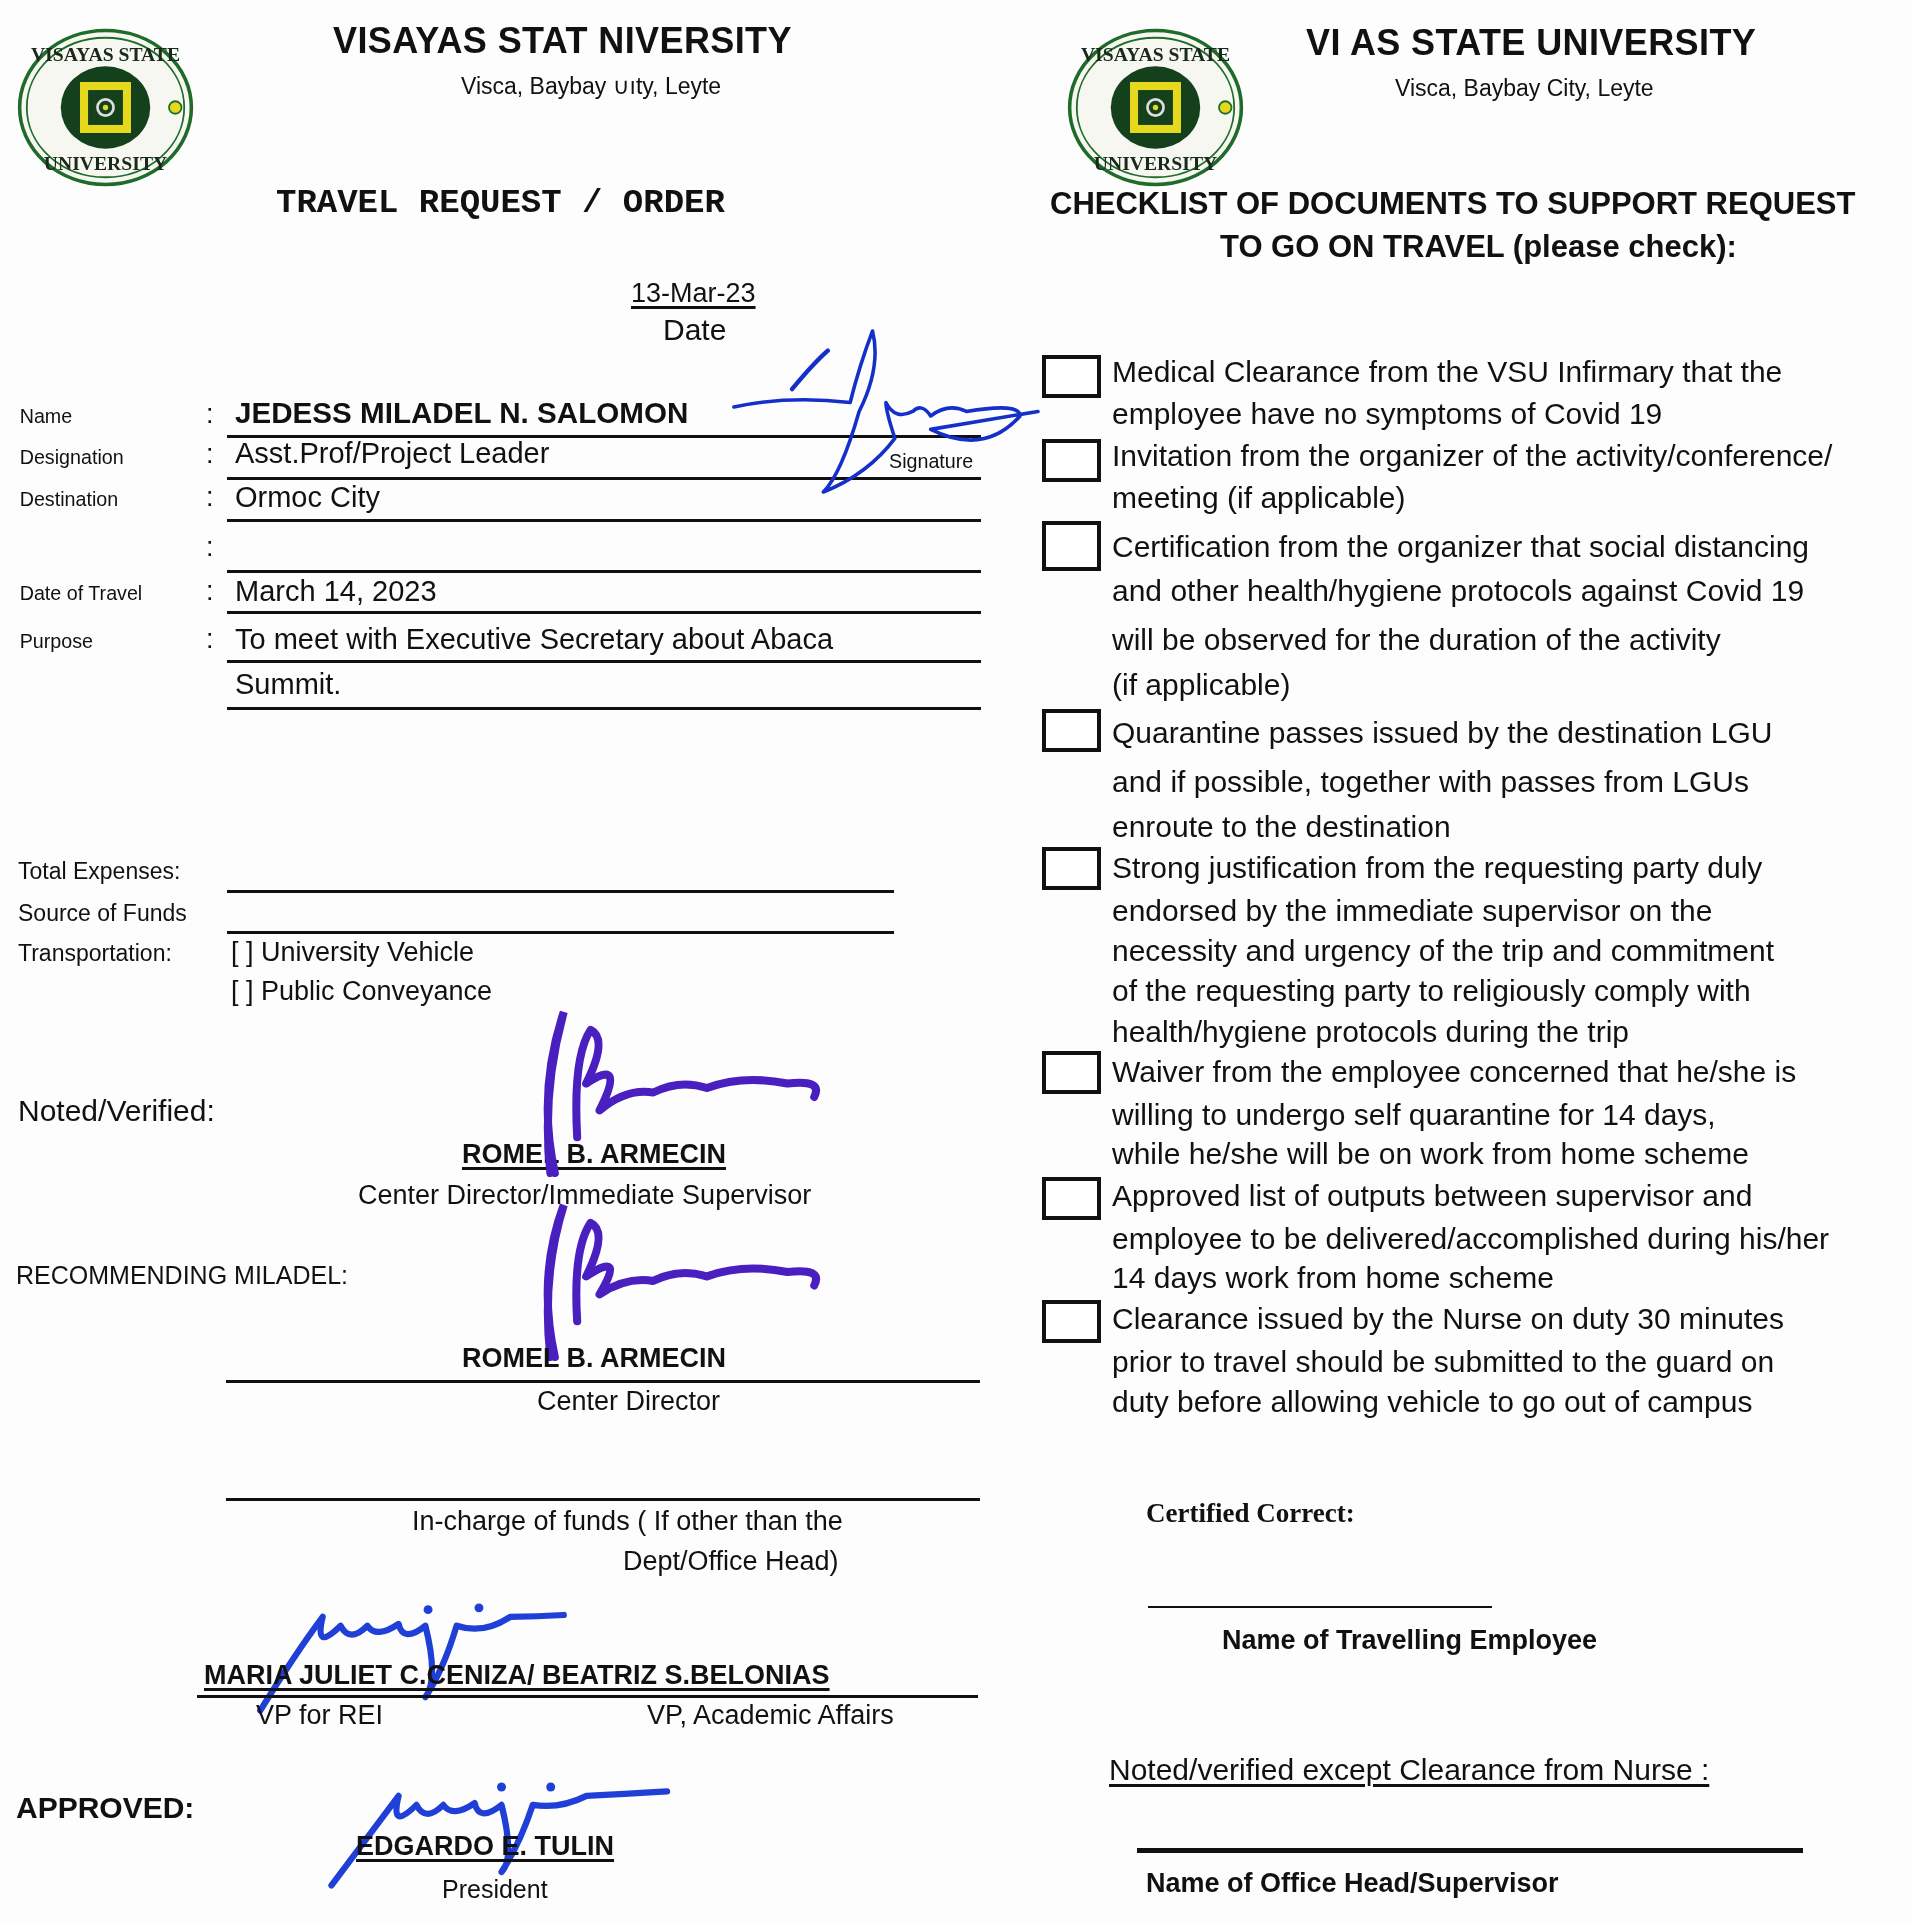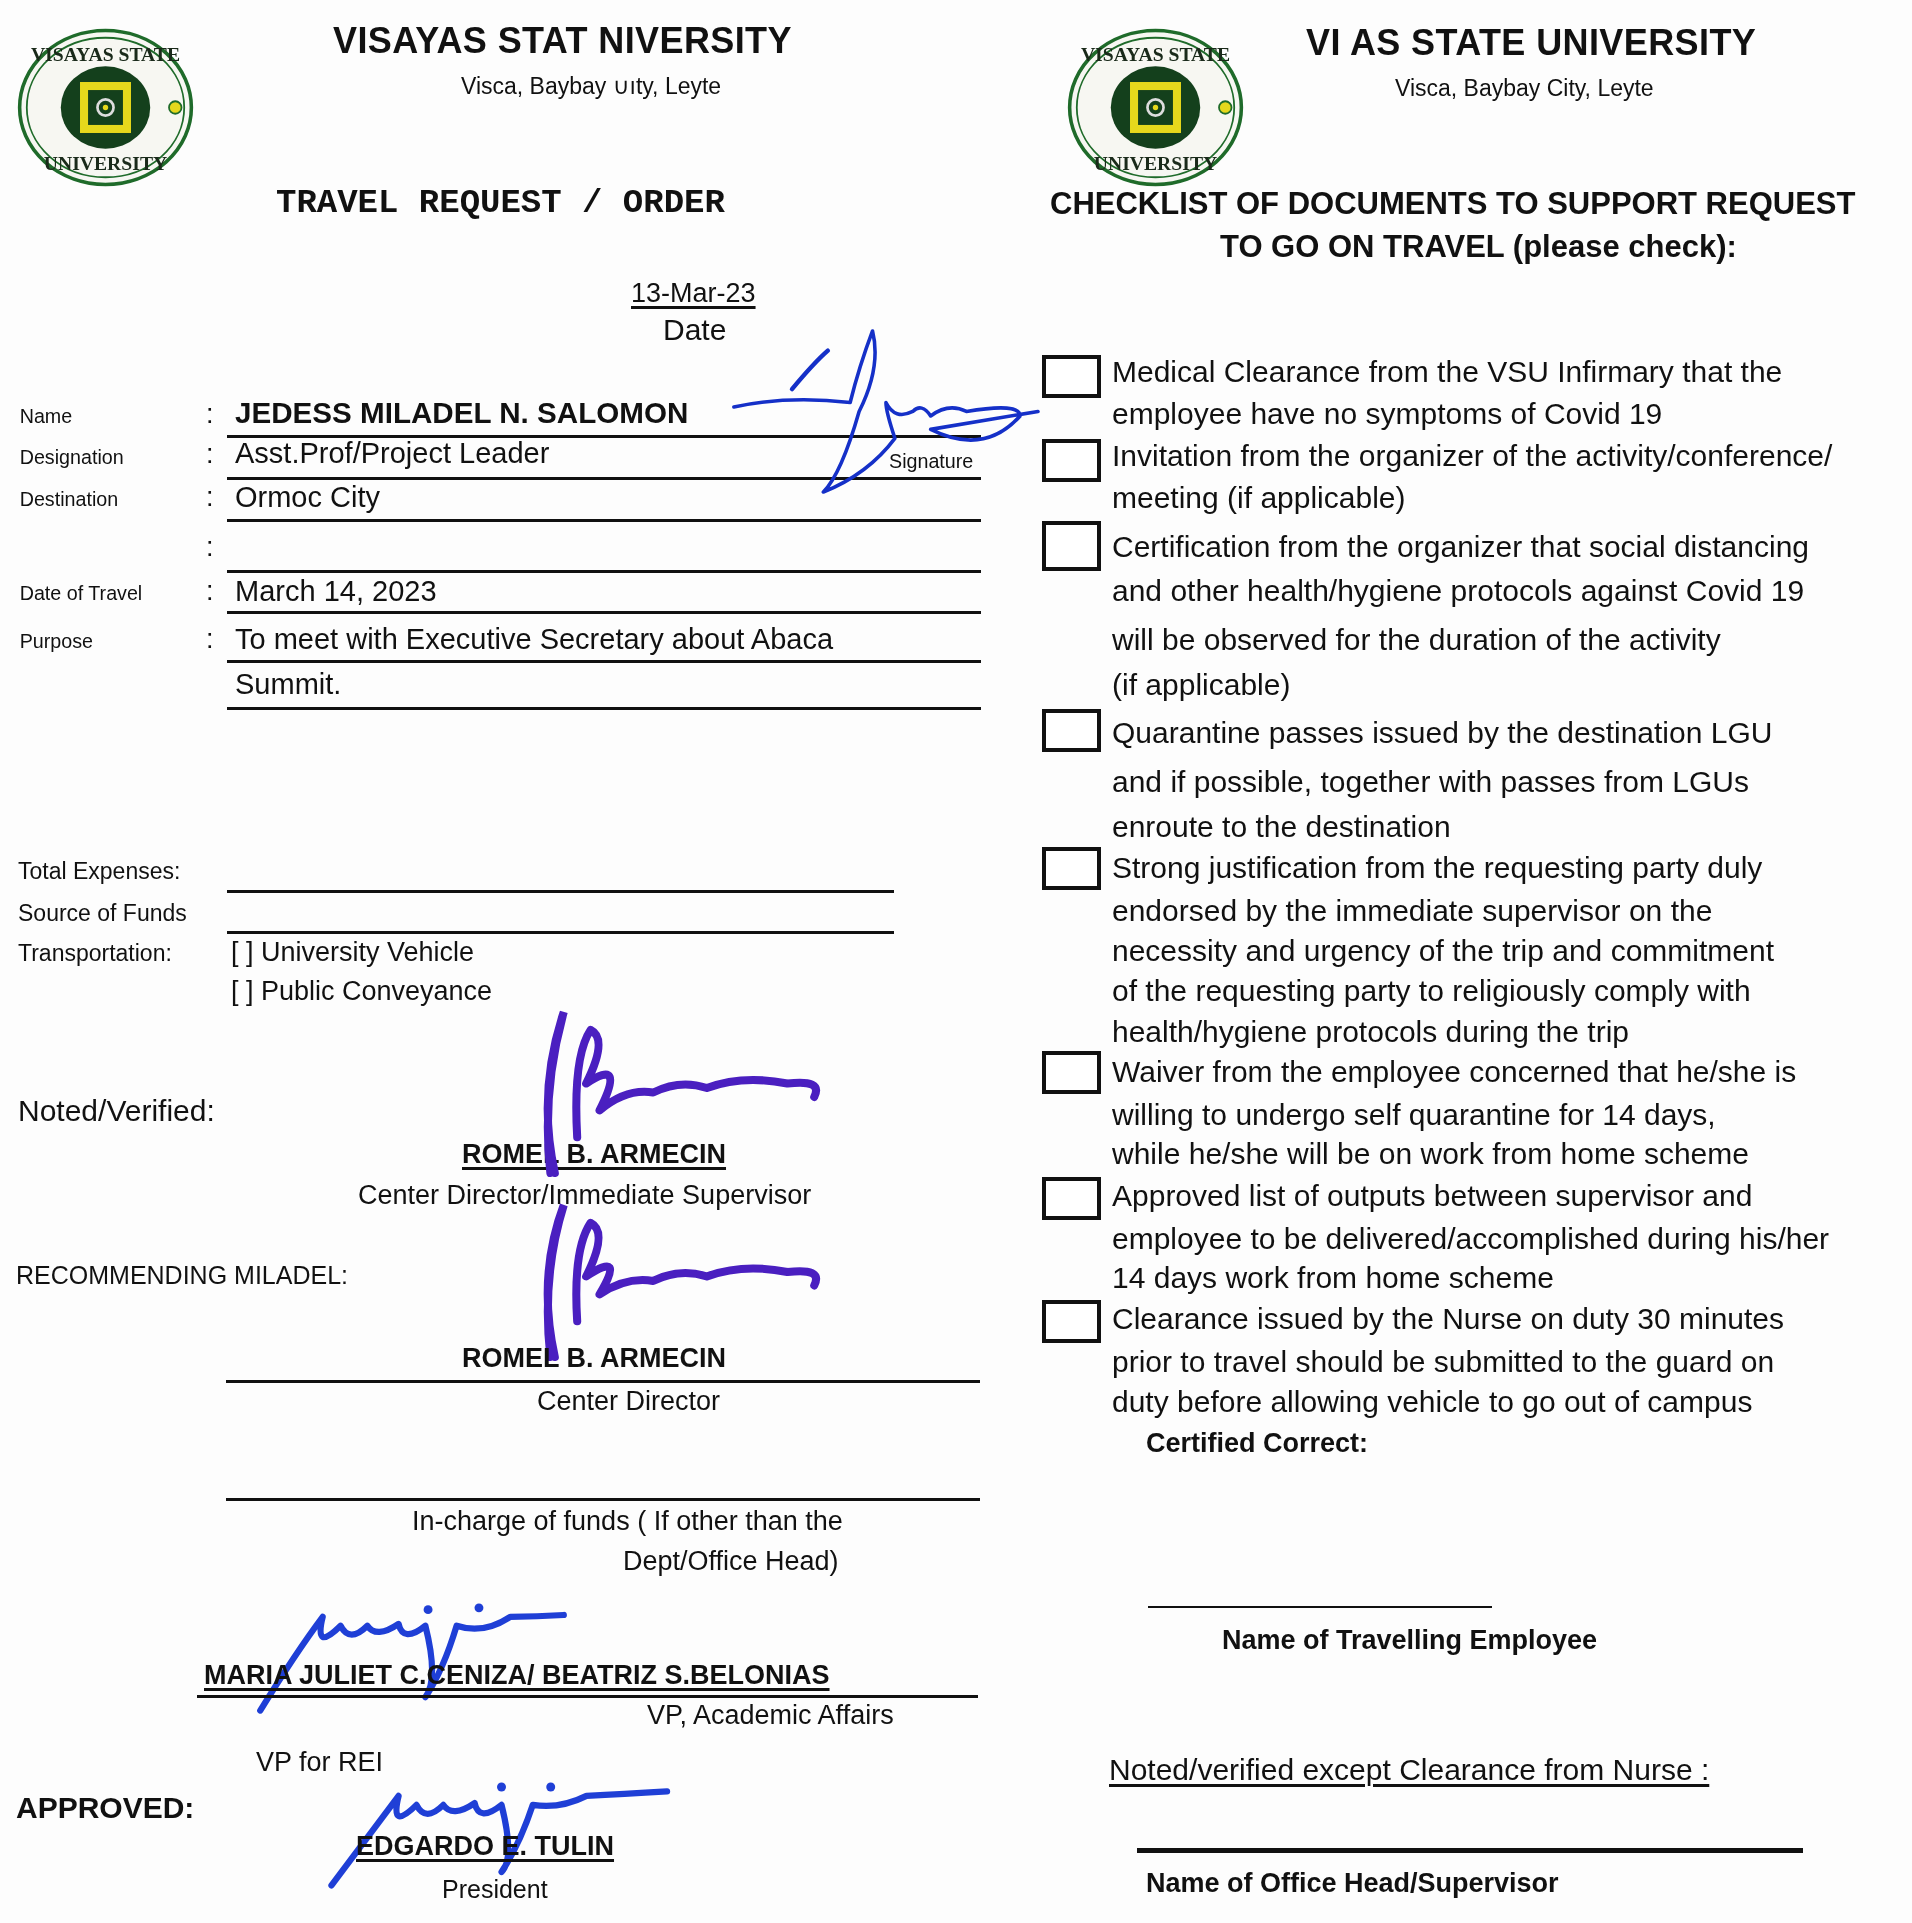--- a/index.html
+++ b/index.html
@@ -118,21 +118,21 @@
   <div class="abs txt" style="left:412px;top:1506px;">In-charge of  funds ( If other than the</div>
   <div class="abs txt" style="left:623px;top:1546px;">Dept/Office Head)</div>
 
   <svg class="sig" style="left:251px;top:1590px;" width="322" height="125" viewBox="0 0 360 140">
     <path d="M10 135 Q50 70 80 30 Q70 70 100 40 Q110 60 130 40 Q140 55 165 38 Q170 60 195 40 Q210 100 195 120 Q215 90 230 40 Q260 50 290 30 Q320 30 350 28" stroke="#1f3fd6" stroke-width="7" fill="none" stroke-linecap="round" stroke-linejoin="round"></path>
     <circle cx="198" cy="22" r="5" fill="#1f3fd6"></circle>
     <circle cx="255" cy="20" r="5" fill="#1f3fd6"></circle>
   </svg>
   <div class="abs txt-b u" style="left:204px;top:1660px;">MARIA JULIET C.CENIZA/ BEATRIZ S.BELONIAS</div>
   <div class="rule" style="left:197px;top:1695px;width:781px;"></div>
-  <div class="abs txt" style="left:256px;top:1700px;margin-top:47px;">VP for REI</div>
+  <div class="abs txt" style="left:256px;top:1700px;">VP for REI</div>
   <div class="abs txt" style="left:647px;top:1700px;">VP, Academic Affairs</div>
 
   <div class="abs txt-b" style="left:16px;top:1791px;font-size:30px;">APPROVED:</div>
   <svg class="sig" style="left:327px;top:1760px;" width="349" height="130" viewBox="0 0 390 145">
     <path d="M5 140 Q50 80 80 40 Q70 80 100 50 Q110 70 130 50 Q140 65 165 48 Q170 70 195 50 Q210 110 195 125 Q215 95 230 50 Q260 55 290 40 Q330 38 380 35" stroke="#1f3fd6" stroke-width="7" fill="none" stroke-linecap="round" stroke-linejoin="round"></path>
     <circle cx="195" cy="30" r="5" fill="#1f3fd6"></circle>
     <circle cx="250" cy="30" r="5" fill="#1f3fd6"></circle>
   </svg>
   <div class="abs txt-b u" style="left:356px;top:1831px;">EDGARDO E. TULIN</div>
   <div class="abs txt" style="left:442px;top:1875px;font-size:25px;">President</div>
@@ -195,21 +195,21 @@
     <div class="cline" style="left:1112px;top:1179px;">Approved list of outputs between supervisor and</div>
     <div class="cline" style="left:1112px;top:1222px;">employee to be delivered/accomplished during his/her</div>
     <div class="cline" style="left:1112px;top:1261px;">14 days work from home scheme</div>
 
     <div class="cbox" style="left:1042px;top:1300px;"></div>
     <div class="cline" style="left:1112px;top:1302px;">Clearance issued by the Nurse on duty 30 minutes</div>
     <div class="cline" style="left:1112px;top:1345px;">prior to travel should be submitted to the guard on</div>
     <div class="cline" style="left:1112px;top:1385px;">duty before allowing vehicle to go out of campus</div>
   </div>
 
-  <div class="abs txt-b" style="left:1146px;top:1428px;">Certified Correct:</div>
+  <div class="abs txt-b" style="left:1146px;top:1498px;font-family:Liberation Serif, serif;">Certified Correct:</div>
   <div class="rule" style="left:1148px;top:1606px;width:344px;height:1.8px;"></div>
   <div class="abs txt-b" style="left:1222px;top:1625px;">Name of Travelling Employee</div>
 
   <div class="abs txt u" style="left:1109px;top:1753px;font-size:30px;">Noted/verified except Clearance from Nurse :</div>
   <div class="rule" style="left:1137px;top:1848px;width:666px;height:5.4px;"></div>
   <div class="abs txt-b" style="left:1146px;top:1868px;">Name of Office Head/Supervisor</div>
 </div>
 
 
 </body></html>

